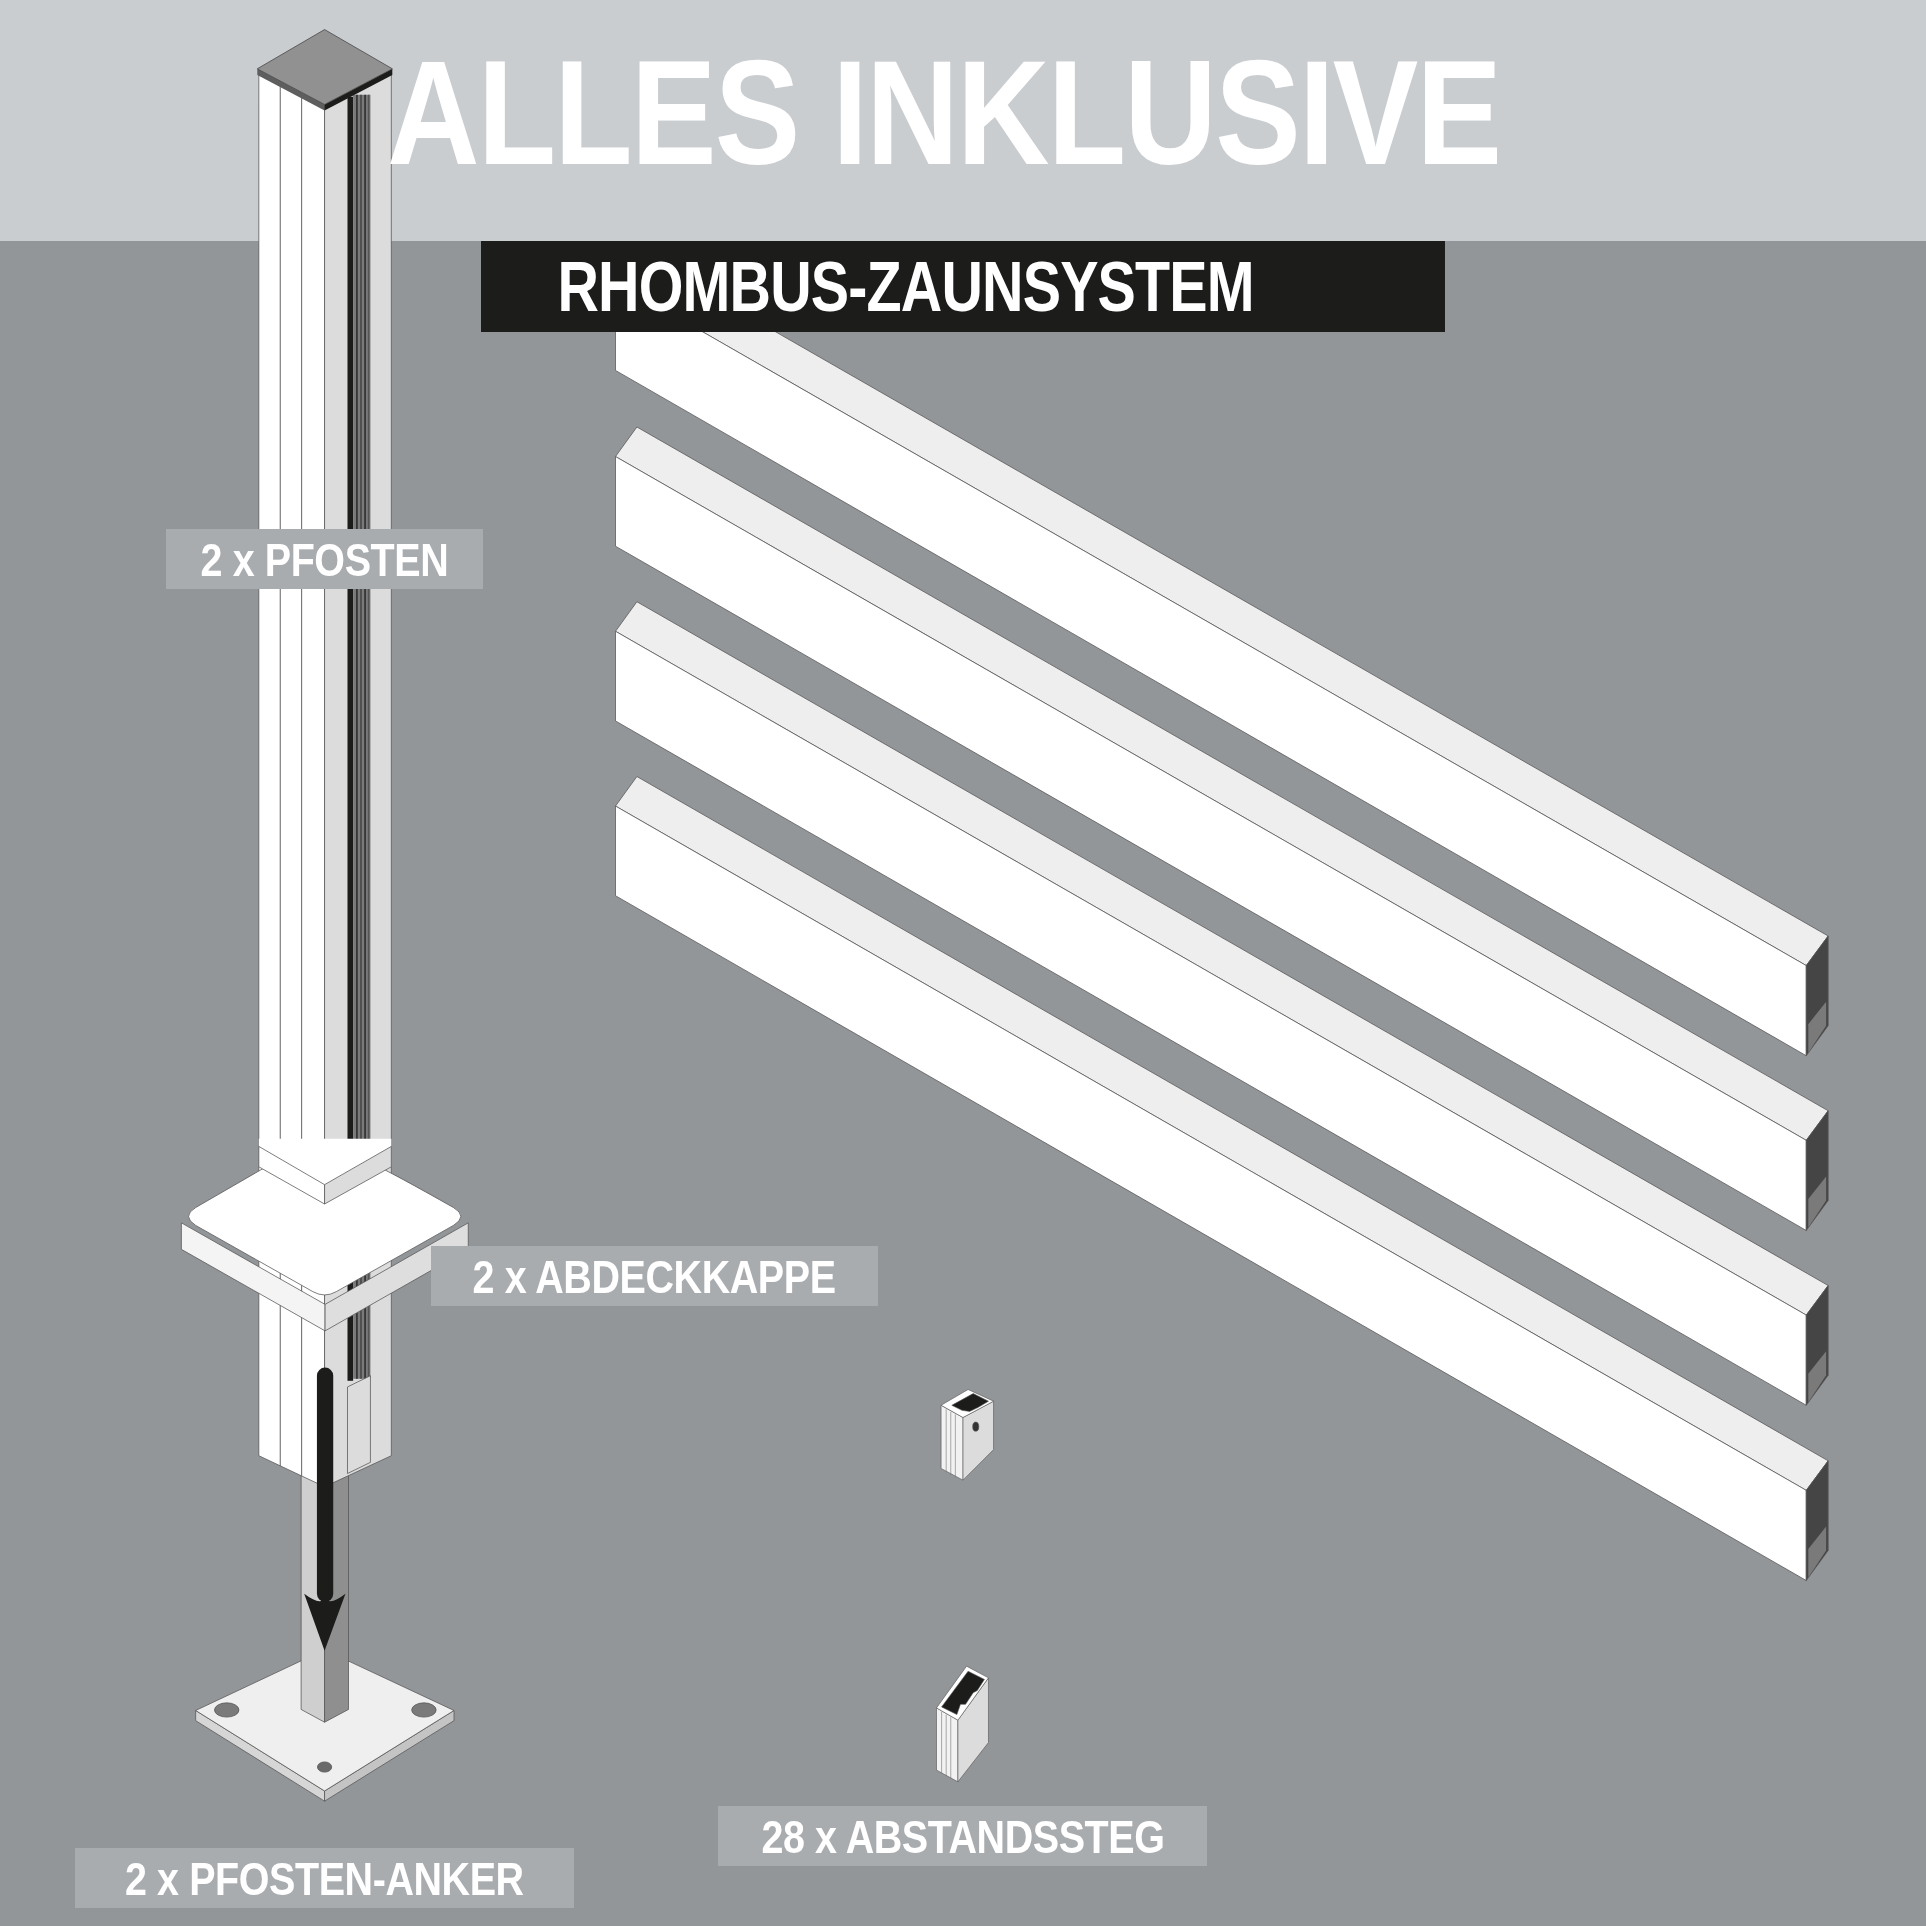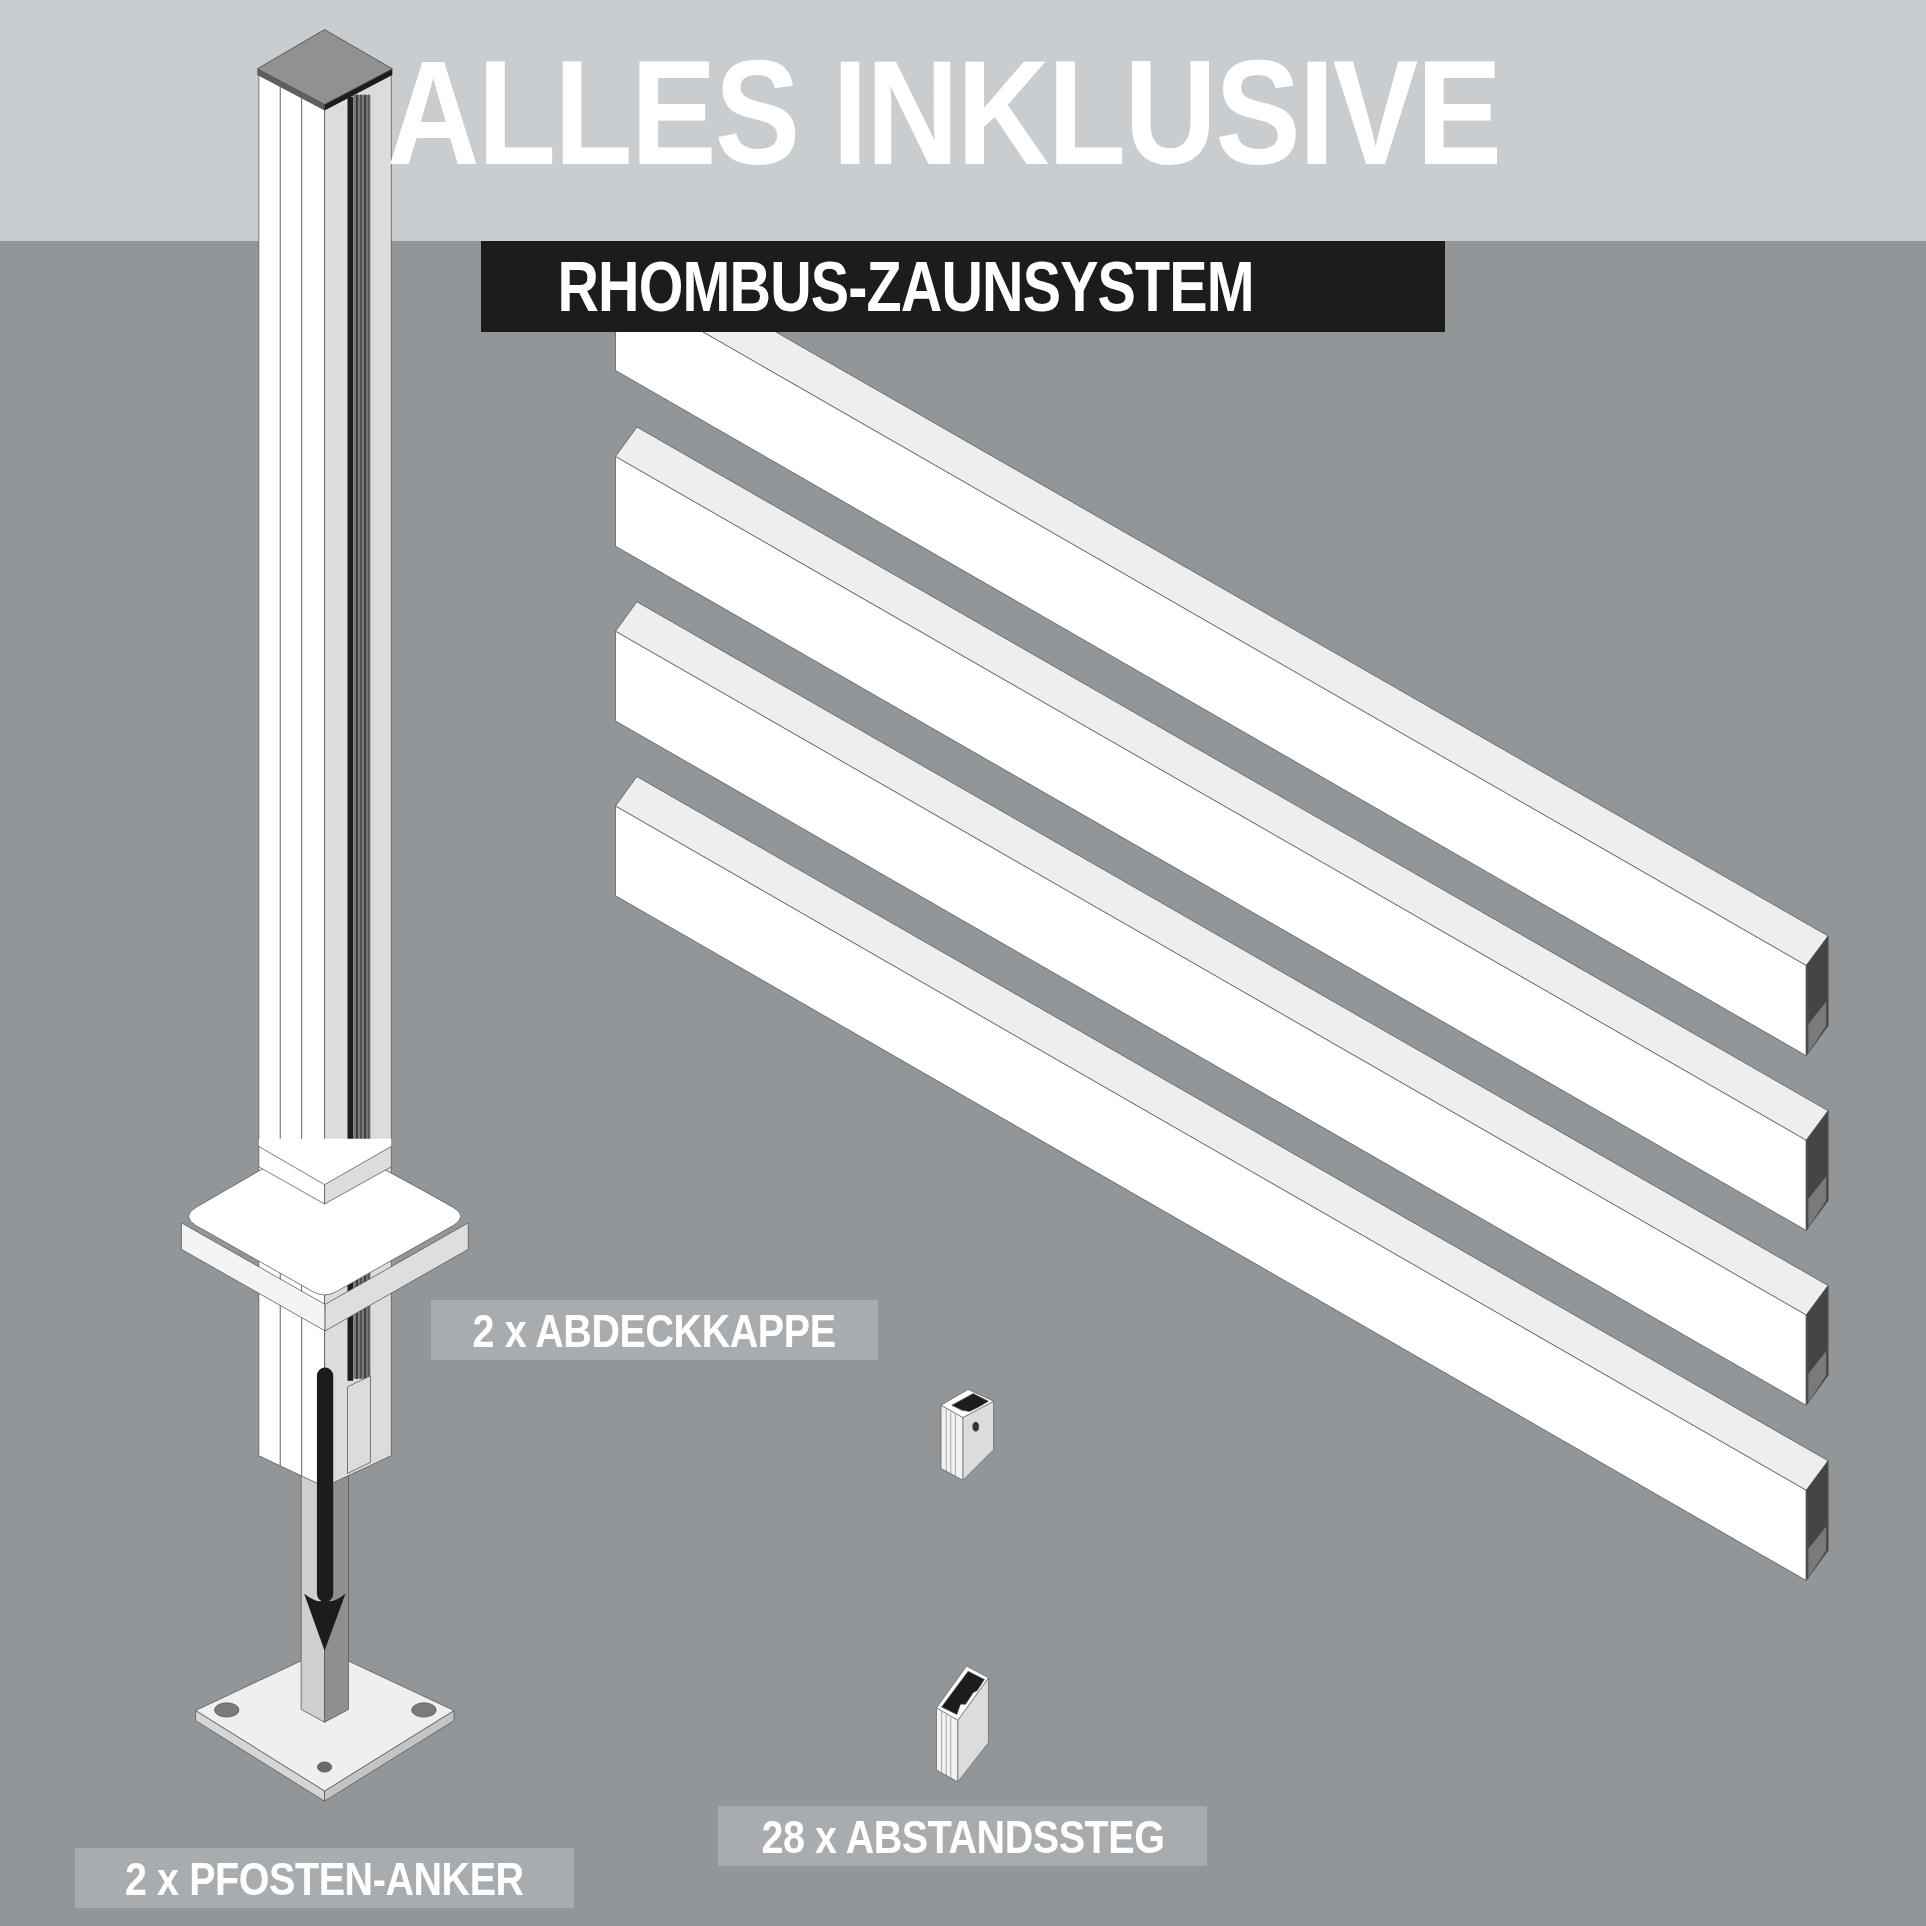--- a/index.html
+++ b/index.html
@@ -139,21 +139,24 @@
       <line x1="1857" y1="3365" x2="1857" y2="3486" stroke="#777"></line>
       <line x1="1866" y1="3370" x2="1866" y2="3491" stroke="#777"></line>
     </g>
   </svg>
 
   <div class="title">ALLES INKLUSIVE</div>
   <div class="subtitle-box">
     <span class="subtitle">RHOMBUS-ZAUNSYSTEM</span>
   </div>
 
-  <div class="label-box" style="left:431px; top:1300px; width:447px;">
+  <div class="label-box" style="left:166px; top:529px; width:317px;">
+    <span class="label-text">2 x PFOSTEN</span>
+  </div>
+  <div class="label-box" style="left:431px; top:1246px; width:447px;">
     <span class="label-text">2 x ABDECKKAPPE</span>
   </div>
   <div class="label-box" style="left:75px; top:1848px; width:499px;">
     <span class="label-text">2 x PFOSTEN-ANKER</span>
   </div>
   <div class="label-box" style="left:718px; top:1806px; width:489px;">
     <span class="label-text">28 x ABSTANDSSTEG</span>
   </div>
 </div>
 

